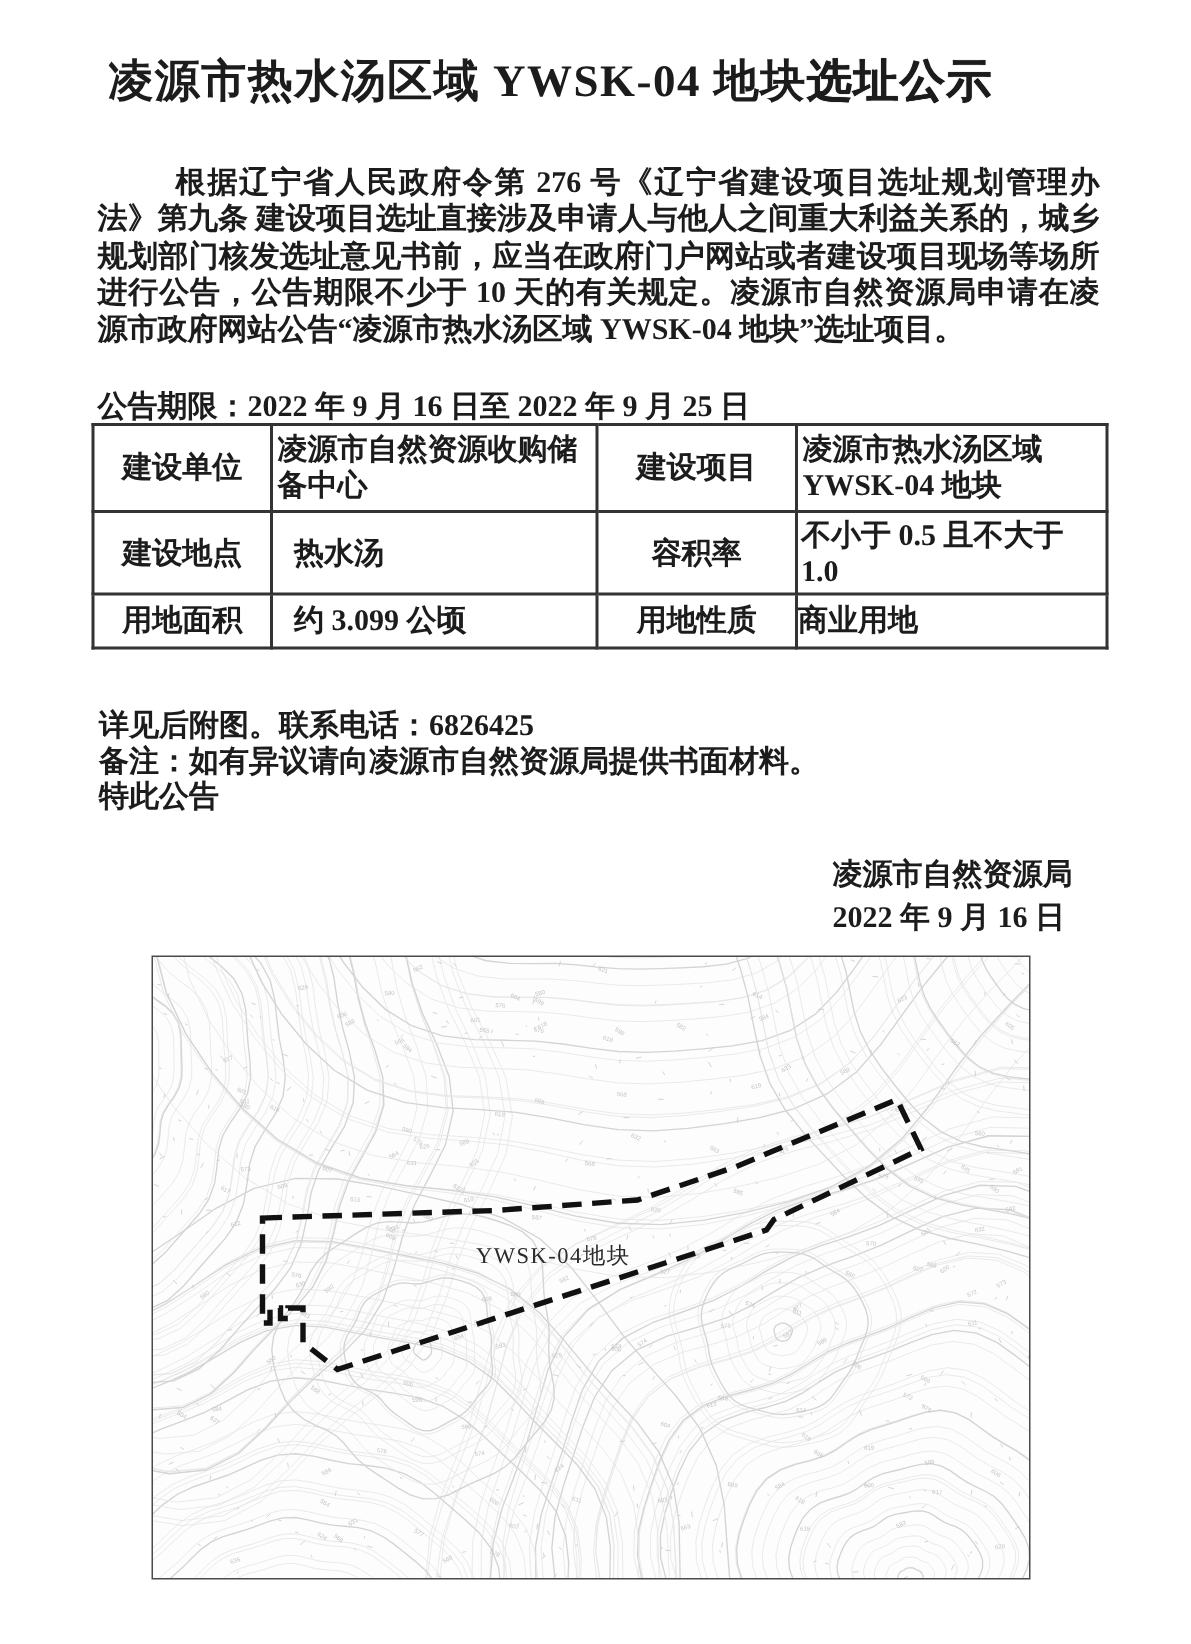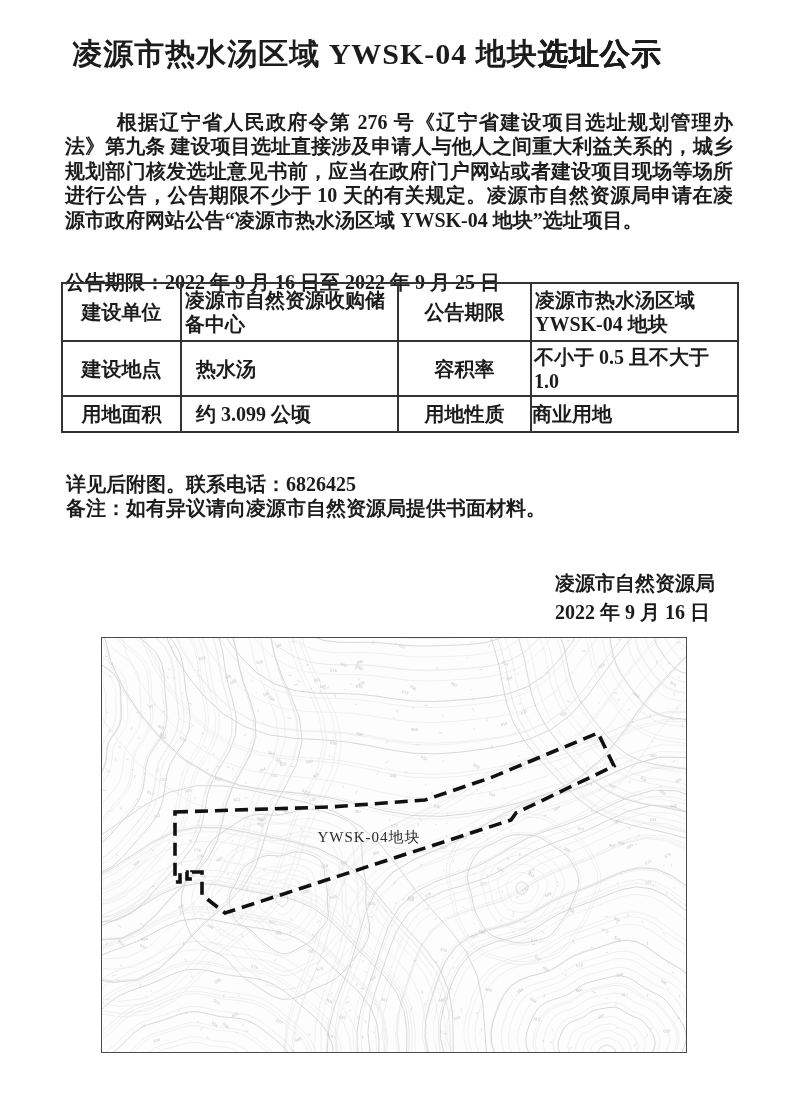--- a/index.html
+++ b/index.html
@@ -16,21 +16,21 @@
   }
   .title-emph {
     text-shadow:0 0 0.6px currentColor, 0.4px 0 0 currentColor;
   }
   .body-paragraph {
     position:absolute; top:110px; left:65px; width:668px;
     font-size:20px; line-height:24.4px; font-weight:bold;
     text-align:justify; text-indent:52px;
   }
   .notice-period {
-    position:absolute; top:269px; left:65px;
+    position:absolute; top:257px; left:65px;
     font-size:20px; font-weight:bold; white-space:nowrap;
   }
   table.info-table {
     position:absolute; top:282px; left:61px; width:676px;
     border-collapse:collapse; table-layout:fixed;
     font-size:20px; font-weight:bold;
   }
   table.info-table td {
     border:2px solid #333333; vertical-align:middle;
     line-height:24px; overflow:hidden;
@@ -76,21 +76,21 @@
   <colgroup>
     <col style="width:119px">
       <col style="width:217px">
       <col style="width:133px">
       <col style="width:207px">
   </colgroup>
   <tbody>
       <tr>
     <td class="cell-label col1">建设单位</td>
     <td class="cell-value col2">凌源市自然资源收购储备中心</td>
-    <td class="cell-label col3">公告期限</td>
+    <td class="cell-label col3">建设项目</td>
     <td class="cell-value col4">凌源市热水汤区域
 YWSK-04 地块</td>
   </tr>
   <tr>
     <td class="cell-label col1">建设地点</td>
     <td class="cell-value col2">热水汤</td>
     <td class="cell-label col3">容积率</td>
     <td class="cell-value col4">不小于 0.5 且不大于 1.0</td>
   </tr>
   <tr>
@@ -98,20 +98,21 @@
     <td class="cell-value col2">约 3.099 公顷</td>
     <td class="cell-label col3">用地性质</td>
     <td class="cell-value col4">商业用地</td>
   </tr>
 </tbody>
   </table>
 
 <div class="notes">
   <div>详见后附图。联系电话：6826425</div>
   <div>备注：如有异议请向凌源市自然资源局提供书面材料。</div>
+  <div>特此公告</div>
 </div>
 
 <div class="signature">
   <div>凌源市自然资源局</div>
   <div>2022 年 9 月 16 日</div>
 </div>
 
 <div class="map-box">
   <svg id="map-svg" width="584" height="414" viewBox="0 0 584 414" xmlns="http://www.w3.org/2000/svg">
       <path d="M512.8 415.0L512.5 415.7L512.3 416.3L512.1 416.9L512.0 417.5L511.7 418.1L511.4 418.7L511.2 419.3L510.9 420.0L510.7 420.7L510.3 421.3L509.8 421.9L509.2 422.2L508.5 422.4L507.8 422.6L507.1 422.8L506.4 423.0L505.7 423.2L505.0 423.2L504.3 423.1L503.6 422.9L502.9 422.9L502.2 422.8L501.4 422.6L500.8 422.3L500.3 421.8L499.9 421.1L499.5 420.5L499.2 419.9L498.8 419.3L498.5 418.7L498.3 418.1L498.2 417.5L498.0 416.9L497.7 416.3L497.2 415.7L496.8 415.0L496.6 414.3L496.5 413.5L496.7 412.8L496.9 412.1L497.2 411.4L497.6 410.7L498.0 410.1L498.7 409.7L499.3 409.3L500.0 409.1L500.6 408.8L501.2 408.4L501.7 407.9L502.3 407.6L503.0 407.4L503.6 407.3L504.3 407.2L505.0 407.2L505.7 407.1L506.4 407.2L507.0 407.4L507.6 407.8L508.2 408.1L508.8 408.5L509.4 408.7L510.1 408.9L510.8 409.2L511.4 409.6L512.0 410.1L512.4 410.7L512.8 411.4L513.2 412.0L513.4 412.7L513.4 413.5L513.2 414.3L512.8 415.0Z" fill="none" stroke="#d4d4d4" stroke-width="0.9"></path>

